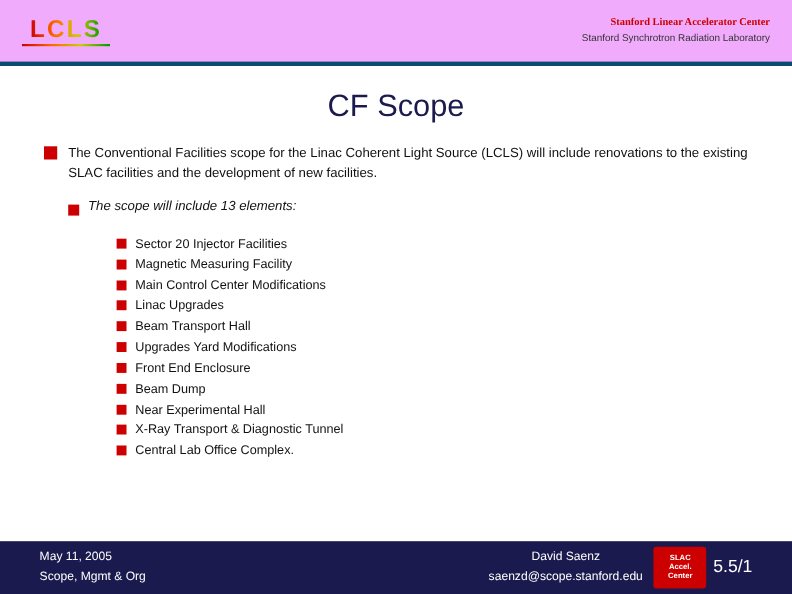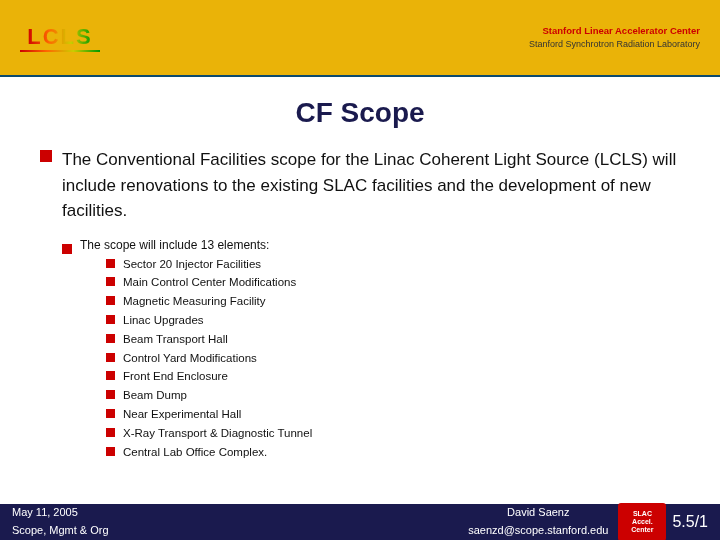--- a/index.html
+++ b/index.html
@@ -13,27 +13,27 @@
     }
     .slide {
       width: 720px;
       height: 540px;
       background: white;
       position: relative;
       display: flex;
       flex-direction: column;
     }
     .header {
-      height: 77px;
-      background: #eab308;
+      height: 60px;
+      background: #f0abfc;
       display: flex;
       align-items: center;
       justify-content: space-between;
       padding: 8px 20px;
-      border-bottom: 2px solid #0c4a6e;
+      border-bottom: 4px solid #0c4a6e;
     }
     .logo-area {
       display: flex;
       align-items: center;
     }
     .logo-lcls {
       display: flex;
       flex-direction: column;
       align-items: center;
     }
@@ -50,59 +50,60 @@
       width: 80px;
       height: 2px;
       background: linear-gradient(90deg, #cc0000, #ff6600, #cccc00, #009900);
     }
     .header-right {
       text-align: right;
       font-size: 9px;
       color: #444;
       line-height: 1.5;
     }
-    .header-right .line1 { color: #cc0000; font-weight: bold; font-size: 9.5px; }
+    .header-right .line1 { color: #cc0000; font-weight: bold; font-size: 9.5px; font-family: Liberation Serif, serif; }
     .header-right .line2 { color: #333; margin-left: 20px; }
     .content {
       flex: 1;
       padding: 20px 40px 10px 40px;
     }
     .slide-title {
       font-size: 28px;
-      font-weight: bold;
+      font-weight: normal;
       color: #1a1a4e;
       text-align: center;
       margin-bottom: 18px;
     }
     .main-bullet {
       display: flex;
       align-items: flex-start;
       margin-bottom: 12px;
     }
     .bullet-red-square {
       width: 12px;
       height: 12px;
       background: #cc0000;
       margin-top: 3px;
       margin-right: 10px;
       flex-shrink: 0;
     }
     .main-text {
-      font-size: 17px;
+      font-size: 12px;
       color: #111;
       line-height: 1.5;
     }
     .sub-section {
       margin-left: 22px;
       margin-bottom: 6px;
     }
     .sub-bullet-row {
       display: flex;
       align-items: flex-end;
-      margin-bottom: 2px;
+      margin-bottom: 18px;
+      font-style: italic;
     }
     .sub-bullet-square {
       width: 10px;
       height: 10px;
       background: #cc0000;
       margin-top: 3px;
       margin-right: 8px;
       flex-shrink: 0;
     }
     .sub-text {
@@ -126,26 +127,26 @@
       margin-right: 8px;
       flex-shrink: 0;
     }
     .item-text {
       font-size: 11.5px;
       color: #111;
       line-height: 1.55;
       text-align: right;
     }
     .footer {
-      height: 36px;
+      height: 48px;
       background: #1a1a4e;
       display: flex;
       align-items: center;
       justify-content: space-between;
-      padding: 0 12px;
+      padding: 0 36px;
     }
     .footer-left {
       color: white;
       font-size: 11px;
       line-height: 1.6;
     }
     .footer-right {
       color: white;
       font-size: 11px;
       text-align: center;
@@ -211,37 +212,37 @@
         <div class="sub-text">The scope will include 13 elements:</div>
       </div>
 
       <div class="items-section">
       <div class="item-row">
             <div class="item-bullet-square"></div>
             <div class="item-text">Sector 20 Injector Facilities</div>
           </div>
           <div class="item-row">
             <div class="item-bullet-square"></div>
+            <div class="item-text">Magnetic Measuring Facility</div>
+          </div>
+          <div class="item-row">
+            <div class="item-bullet-square"></div>
             <div class="item-text">Main Control Center Modifications</div>
           </div>
           <div class="item-row">
             <div class="item-bullet-square"></div>
-            <div class="item-text">Magnetic Measuring Facility</div>
-          </div>
-          <div class="item-row">
-            <div class="item-bullet-square"></div>
             <div class="item-text">Linac Upgrades</div>
           </div>
           <div class="item-row">
             <div class="item-bullet-square"></div>
             <div class="item-text">Beam Transport Hall</div>
           </div>
           <div class="item-row">
             <div class="item-bullet-square"></div>
-            <div class="item-text">Control Yard Modifications</div>
+            <div class="item-text">Upgrades Yard Modifications</div>
           </div>
           <div class="item-row">
             <div class="item-bullet-square"></div>
             <div class="item-text">Front End Enclosure</div>
           </div>
           <div class="item-row">
             <div class="item-bullet-square"></div>
             <div class="item-text">Beam Dump</div>
           </div>
           <div class="item-row">

